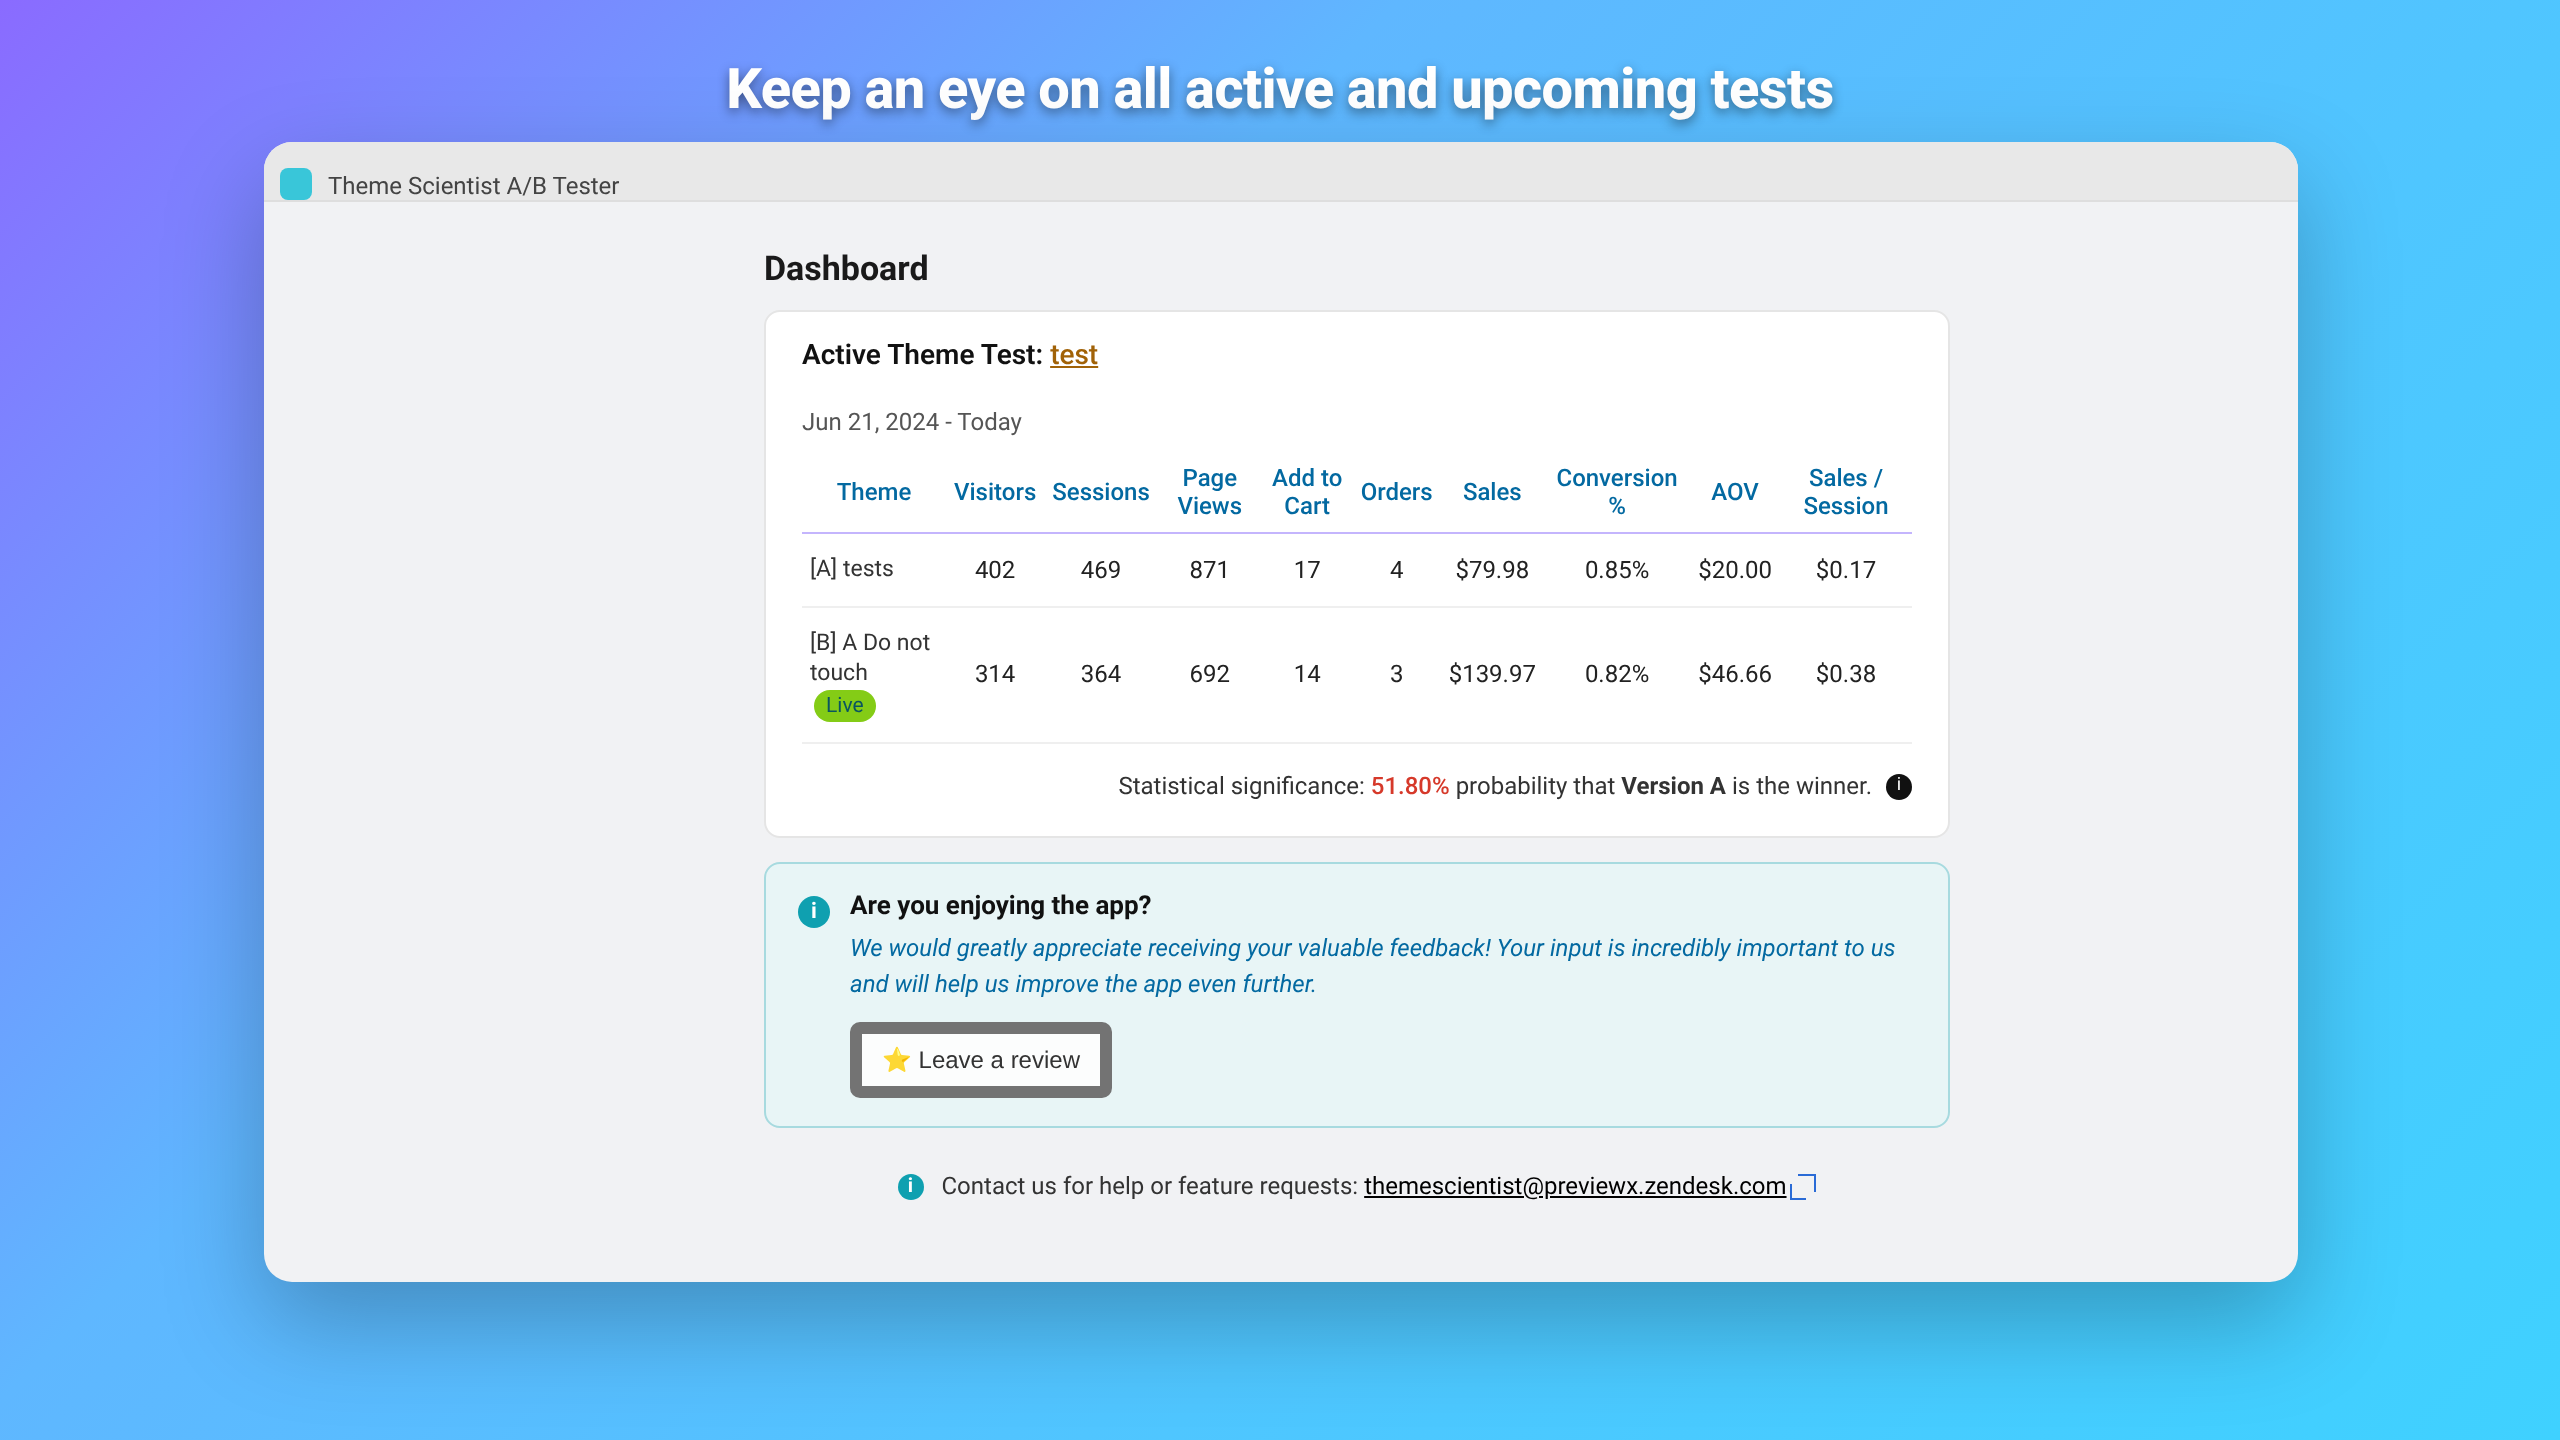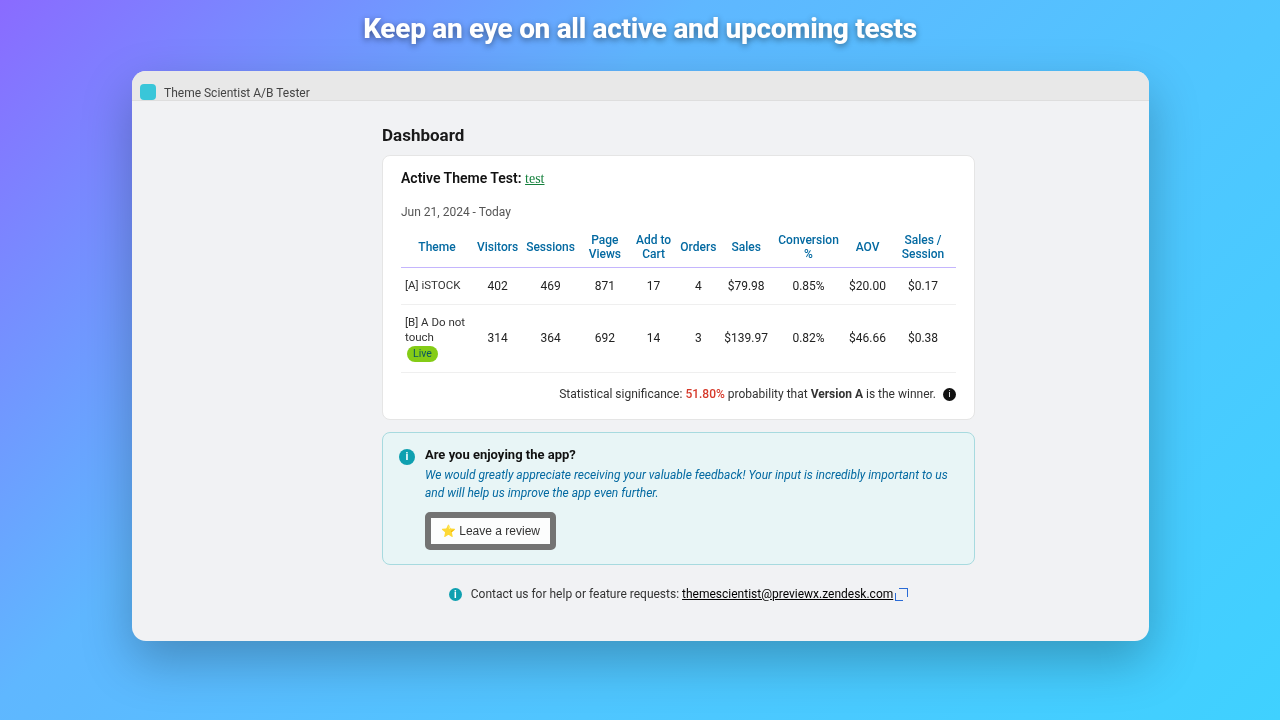--- a/index.html
+++ b/index.html
@@ -7,21 +7,21 @@
     font-family: -apple-system, BlinkMacSystemFont, "Segoe UI", Roboto, Helvetica, Arial, sans-serif;
     width: 1280px; height: 720px; overflow: hidden;
     background: linear-gradient(135deg, #8a6bff 0%, #5fb7ff 35%, #4fc6ff 65%, #3fd1ff 100%);
     position: relative;
   }
   .hero {
     text-align: center;
     color: #fff;
     font-size: 28px;
     font-weight: 800;
-    padding-top: 12px;
+    padding-top: 28px;
     text-shadow: 0 2px 6px rgba(0,0,0,0.45);
     letter-spacing: -0.3px;
   }
   .window {
     position: absolute;
     left: 132px; top: 71px;
     width: 1017px; height: 570px;
     background: #f1f2f4;
     border-radius: 14px;
     box-shadow: 0 20px 50px rgba(0,0,0,0.25);
@@ -48,21 +48,21 @@
   }
   .card {
     width: 593px;
     margin-left: 250px;
     background: #fff;
     border-radius: 8px;
     border: 1px solid #e5e5e5;
     padding: 14px 18px 18px 18px;
   }
   .card-title-row { font-size: 14px; color: #111; font-weight: 600; margin-bottom: 4px; }
-  .card-title-row a { color: #15803d; text-decoration: underline; font-weight: 500; font-family: Liberation Serif, serif; }
+  .card-title-row a { color: #a16207; text-decoration: underline; font-weight: 500; }
   .daterange { font-size: 12px; color: #555; margin: 18px 0 8px 0; }
   table { width: 100%; border-collapse: collapse; font-size: 12px; }
   thead th {
     font-weight: 500; color: #0369a1; text-align: center;
     padding: 6px 4px; border-bottom: 1px solid #c4b5fd;
   }
   thead th:first-child { text-align: center; width: 72px; }
   tbody td {
     text-align: center; color: #222;
     padding: 10px 4px; border-bottom: 1px solid #efefef;
@@ -169,21 +169,21 @@
             <th>Add to Cart</th>
             <th>Orders</th>
             <th>Sales</th>
             <th>Conversion %</th>
             <th>AOV</th>
             <th>Sales / Session</th>
           </tr>
         </thead>
         <tbody id="tbody">
             <tr>
-              <td>[A] iSTOCK </td>
+              <td>[A] tests </td>
               <td>402</td>
               <td>469</td>
               <td>871</td>
               <td>17</td>
               <td>4</td>
               <td>$79.98</td>
               <td>0.85%</td>
               <td>$20.00</td>
               <td>$0.17</td>
             </tr>

